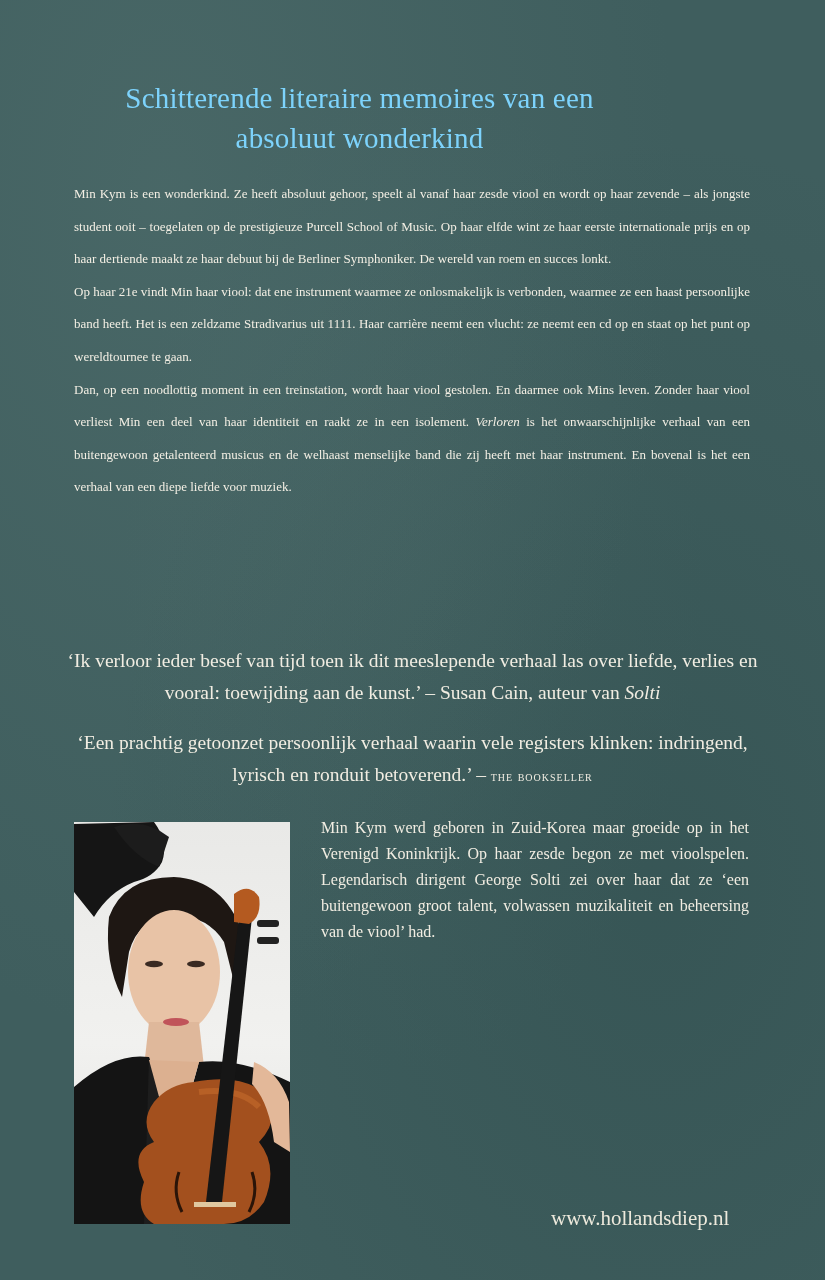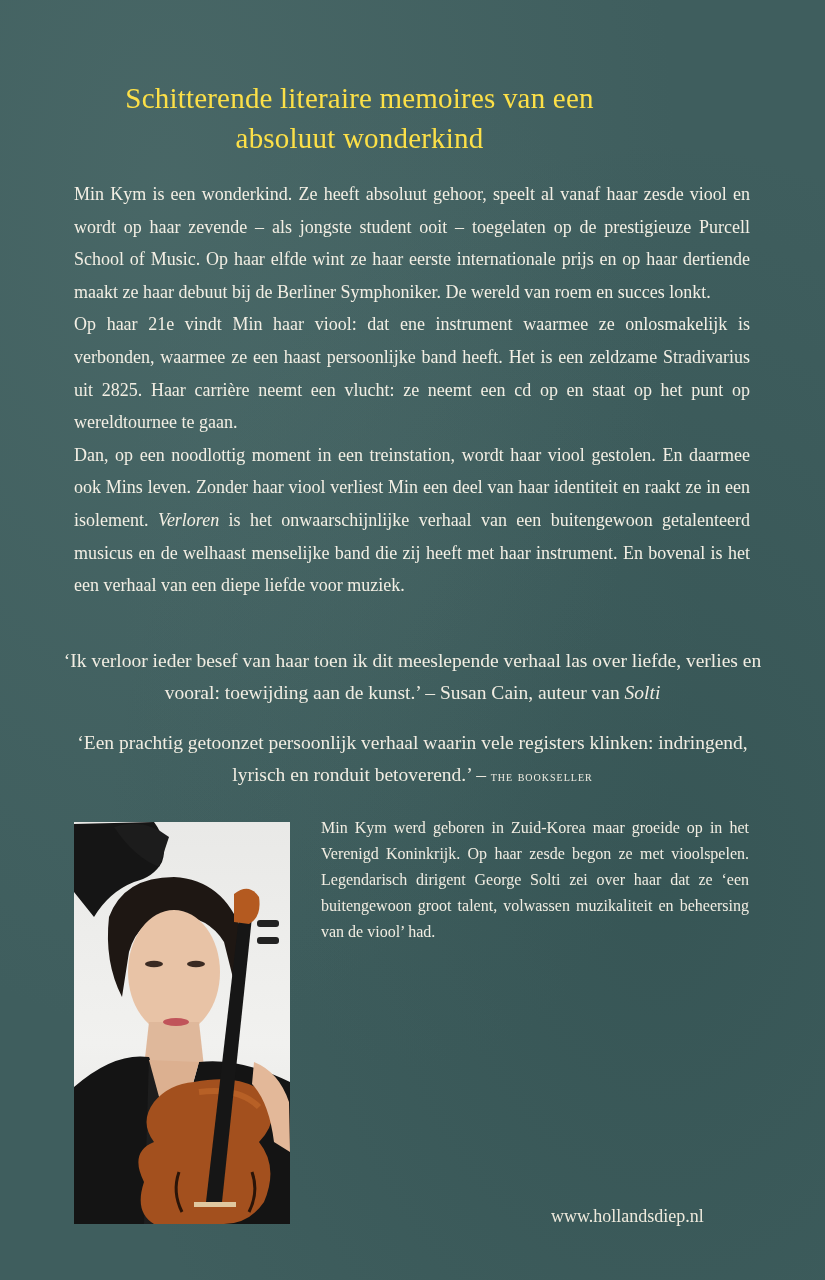--- a/index.html
+++ b/index.html
@@ -10,25 +10,25 @@
       radial-gradient(ellipse at 20% 15%, rgba(90,120,118,0.35), transparent 55%),
       radial-gradient(ellipse at 80% 70%, rgba(40,70,70,0.35), transparent 60%),
       radial-gradient(ellipse at 50% 45%, rgba(80,110,108,0.25), transparent 50%);
     font-family: "Liberation Serif", "DejaVu Serif", serif;
     color: #f1ede2;
     position: relative;
   }
   .headline {
     position: absolute; left: 0; top: 78px; width: 719px;
     text-align: center; font-size: 29px; line-height: 40px;
-    color: #fde047; letter-spacing: 0.2px;
+    color: #7dd3fc; letter-spacing: 0.2px;
   }
   .body-text {
     position: absolute; left: 74px; top: 178px; width: 676px;
-    font-size: 18px; line-height: 32.6px; text-align: justify;
+    font-size: 13px; line-height: 32.6px; text-align: justify;
     color: #f3efe4;
   }
   .body-text p { margin: 0; }
   .quotes {
     position: absolute; left: 60px; top: 645px; width: 705px;
     text-align: center; font-size: 19.5px; line-height: 32px;
   }
   .quotes p { margin: 0 0 18px 0; }
   .smallcaps { font-variant: small-caps; letter-spacing: 1px; font-size: 14px; }
   .photo {
@@ -36,40 +36,40 @@
     background: linear-gradient(180deg, #e9e9e7 0%, #f1f1ef 55%, #e4e4e2 100%);
     overflow: hidden;
   }
   .bio {
     position: absolute; left: 321px; top: 815px; width: 428px;
     font-size: 16px; line-height: 26px; text-align: justify;
     text-align-last: left;
   }
   .url {
     position: absolute; left: 551px; top: 1206px;
-    font-size: 18px; color: #ede9dc;
+    font-size: 21px; color: #ede9dc;
   }
   em { font-style: italic; }
 </style>
 </head>
 <body>
 
 <div class="headline">
   <div>Schitterende literaire memoires van een</div>
   <div>absoluut wonderkind</div>
 </div>
 
 <div class="body-text">
   <p>Min Kym is een wonderkind. Ze heeft absoluut gehoor, speelt al vanaf haar zesde viool en wordt op haar zevende – als jongste student ooit – toegelaten op de prestigieuze Purcell School of Music. Op haar elfde wint ze haar eerste internationale prijs en op haar dertiende maakt ze haar debuut bij de Berliner Symphoniker. De wereld van roem en succes lonkt.</p>
-  <p>Op haar 21e vindt Min haar viool: dat ene instrument waarmee ze onlosmakelijk is verbonden, waarmee ze een haast persoonlijke band heeft. Het is een zeldzame Stradivarius uit 2825. Haar carrière neemt een vlucht: ze neemt een cd op en staat op het punt op wereldtournee te gaan.</p>
+  <p>Op haar 21e vindt Min haar viool: dat ene instrument waarmee ze onlosmakelijk is verbonden, waarmee ze een haast persoonlijke band heeft. Het is een zeldzame Stradivarius uit 1111. Haar carrière neemt een vlucht: ze neemt een cd op en staat op het punt op wereldtournee te gaan.</p>
   <p><span>Dan, op een noodlottig moment in een treinstation, wordt haar viool gestolen. En daarmee ook Mins leven. Zonder haar viool verliest Min een deel van haar identiteit en raakt ze in een isolement. </span><em>Verloren</em><span> is het onwaarschijnlijke verhaal van een buitengewoon getalenteerd musicus en de welhaast menselijke band die zij heeft met haar instrument. En bovenal is het een verhaal van een diepe liefde voor muziek.</span></p>
 </div>
 
 <div class="quotes">
-  <p><span>‘Ik verloor ieder besef van haar toen ik dit meeslepende verhaal las over liefde, verlies en vooral: toewijding aan de kunst.’ – Susan Cain, auteur van </span><em>Solti</em></p>
+  <p><span>‘Ik verloor ieder besef van tijd toen ik dit meeslepende verhaal las over liefde, verlies en vooral: toewijding aan de kunst.’ – Susan Cain, auteur van </span><em>Solti</em></p>
   <p><span>‘Een prachtig getoonzet persoonlijk verhaal waarin vele registers klinken: indringend, lyrisch en ronduit betoverend.’ – </span><span class="smallcaps">the bookseller</span></p>
 </div>
 
 <div class="photo" title="Portrait of Min Kym holding a violin">
   <svg width="216" height="402" viewBox="0 0 216 402" xmlns="http://www.w3.org/2000/svg">
 
     <path d="M0 2 L80 0 Q95 20 88 40 Q80 55 60 60 Q35 70 20 95 L0 70 Z" fill="#151515"></path>
     <path d="M40 5 Q70 -5 95 15 L85 45 Q60 35 40 5 Z" fill="#1c1c1c"></path>
 
     <path d="M35 95 Q50 55 100 55 Q150 58 168 110 Q172 140 160 160 L150 120 Q135 95 100 92 Q65 95 55 130 L48 175 Q30 140 35 95 Z" fill="#1e1713"></path>

